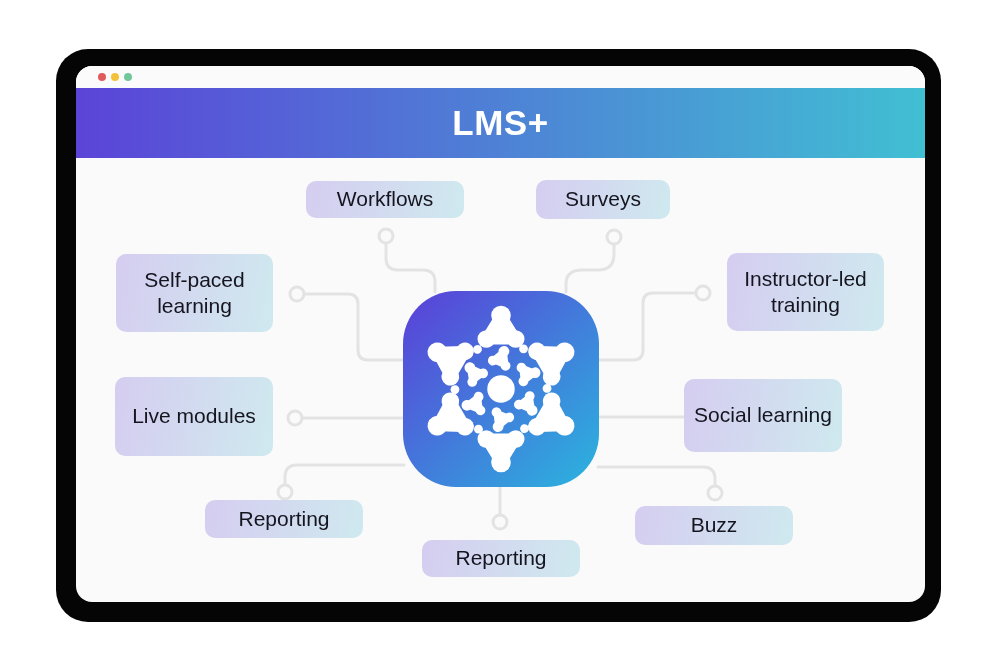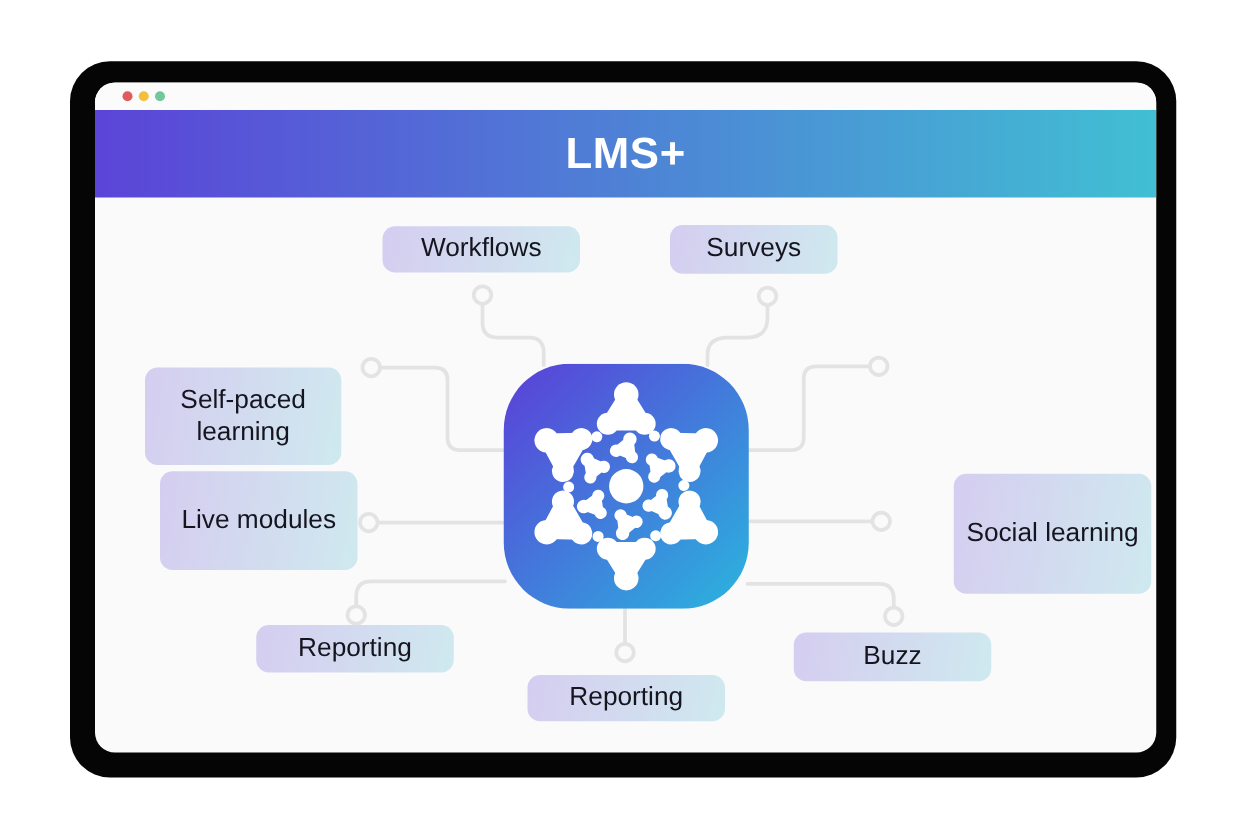--- a/index.html
+++ b/index.html
@@ -32,24 +32,24 @@
   .stopB{stop-color:var(--icon-grad-end);}
 
   
   .feature{position:absolute;display:flex;align-items:center;justify-content:center;
            text-align:center;border-radius:10px;
            background:linear-gradient(100deg,var(--box-grad-start),var(--box-grad-end));
            color:#15151f;font-weight:normal;font-size:21px;line-height:1.25;padding:2px 6px;
            box-sizing:border-box;}
   .f-workflows {left:306px;top:181px;width:158px;height:37px;}
   .f-surveys   {left:536px;top:180px;width:134px;height:39px;}
-  .f-selfpaced {left:116px;top:254px;width:157px;height:78px;margin-top:40px;}
+  .f-selfpaced {left:116px;top:254px;width:157px;height:78px;}
   .f-instructor{left:727px;top:253px;width:157px;height:78px;}
-  .f-live      {left:128px;top:377px;width:158px;height:79px;}
-  .f-social    {left:763px;top:379px;width:158px;height:96px;}
+  .f-live      {left:115px;top:377px;width:158px;height:79px;}
+  .f-social    {left:684px;top:379px;width:158px;height:73px;}
   .f-reporting {left:205px;top:500px;width:158px;height:38px;}
   .f-analytics {left:422px;top:540px;width:158px;height:37px;}
   .f-buzz      {left:635px;top:506px;width:158px;height:39px;}
 </style>
 </head>
 <body>
 
 <div class="stage">
 
   <div class="frame"></div>
@@ -123,19 +123,20 @@
     <use href="#arm" transform="rotate(60 100 100)"></use>
     <use href="#arm" transform="rotate(120 100 100)"></use>
     <use href="#arm" transform="rotate(180 100 100)"></use>
     <use href="#arm" transform="rotate(240 100 100)"></use>
     <use href="#arm" transform="rotate(300 100 100)"></use>
   </svg>
 
   <div class="feature f-workflows">Workflows</div>
   <div class="feature f-surveys">Surveys</div>
   <div class="feature f-selfpaced">Self-paced learning</div>
+  <div class="feature f-instructor">Instructor-led training</div>
   <div class="feature f-live">Live modules</div>
   <div class="feature f-social">Social learning</div>
   <div class="feature f-reporting">Reporting</div>
   <div class="feature f-analytics">Reporting</div>
   <div class="feature f-buzz">Buzz</div>
 
 </div>
 
 </body></html>

